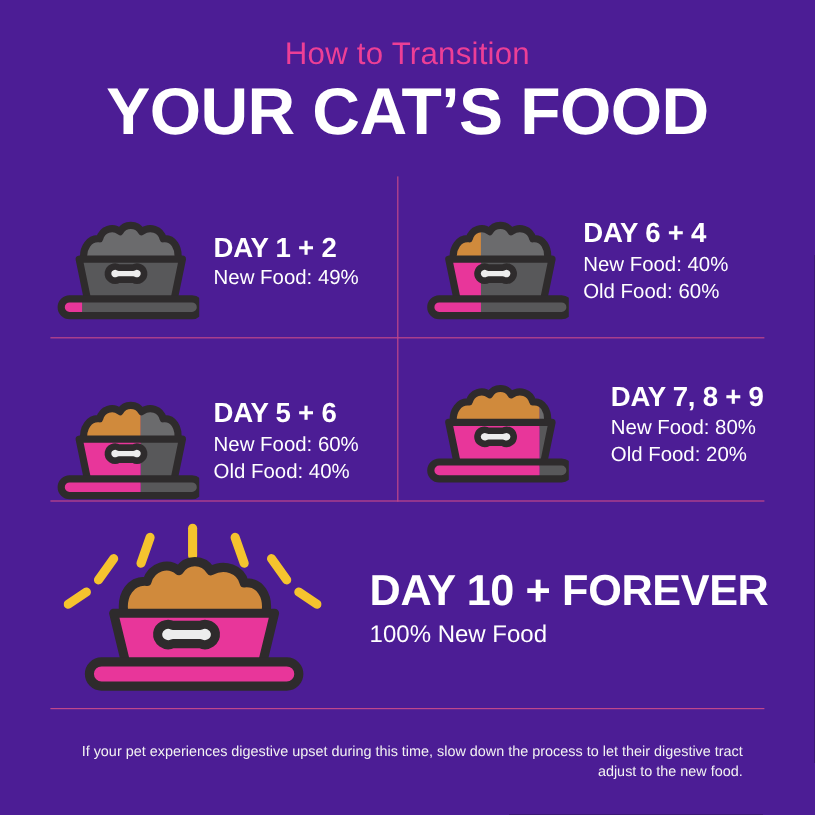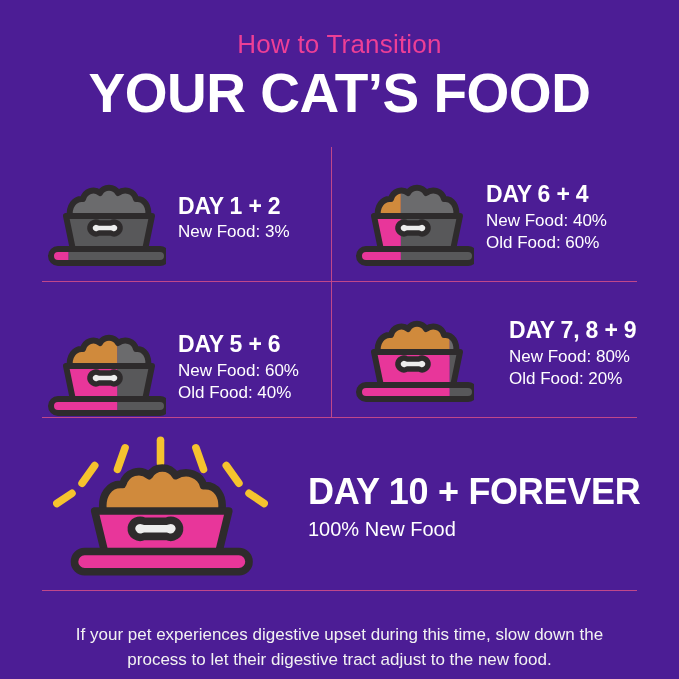--- a/index.html
+++ b/index.html
@@ -156,22 +156,22 @@
     margin: 0;
     white-space: nowrap;
   }
 
   
   .footnote {
     position: absolute;
     left: 60px;
     top: 606px;
     width: 559px;
-    text-align: center;
-    font-size: 17px;
+    text-align: right;
+    font-size: 12px;
     line-height: 1.45;
     color: #f2f2f2;
   }
 </style>
 </head>
 <body>
 
 <div id="infographic">
 
   <div class="header">
@@ -219,21 +219,21 @@
 
           <g>
             <use href="#foot1" fill="#58585A" clip-path="url(#clipOld1)"></use>
             <use href="#foot1" fill="#E8369A" clip-path="url(#clipNew1)"></use>
             <use href="#foot1" fill="none" stroke="#2E2B2C" stroke-width="6" stroke-linejoin="round"></use>
           </g>
         </svg>
       </div>
       <div class="cell-text">
         <p class="day-title">DAY 1 + 2</p>
-        <p class="food-line">New Food: 3%</p>
+        <p class="food-line">New Food: 49%</p>
       </div>
     </div>
 
     <div class="cell q2">
       <div class="bowl-wrap">
         <svg class="bowl-svg" viewBox="0 0 122 97">
           <defs>
             <clipPath id="clipNew2">
                 <rect x="0" y="0" width="48.8" height="97"></rect>
               </clipPath>

